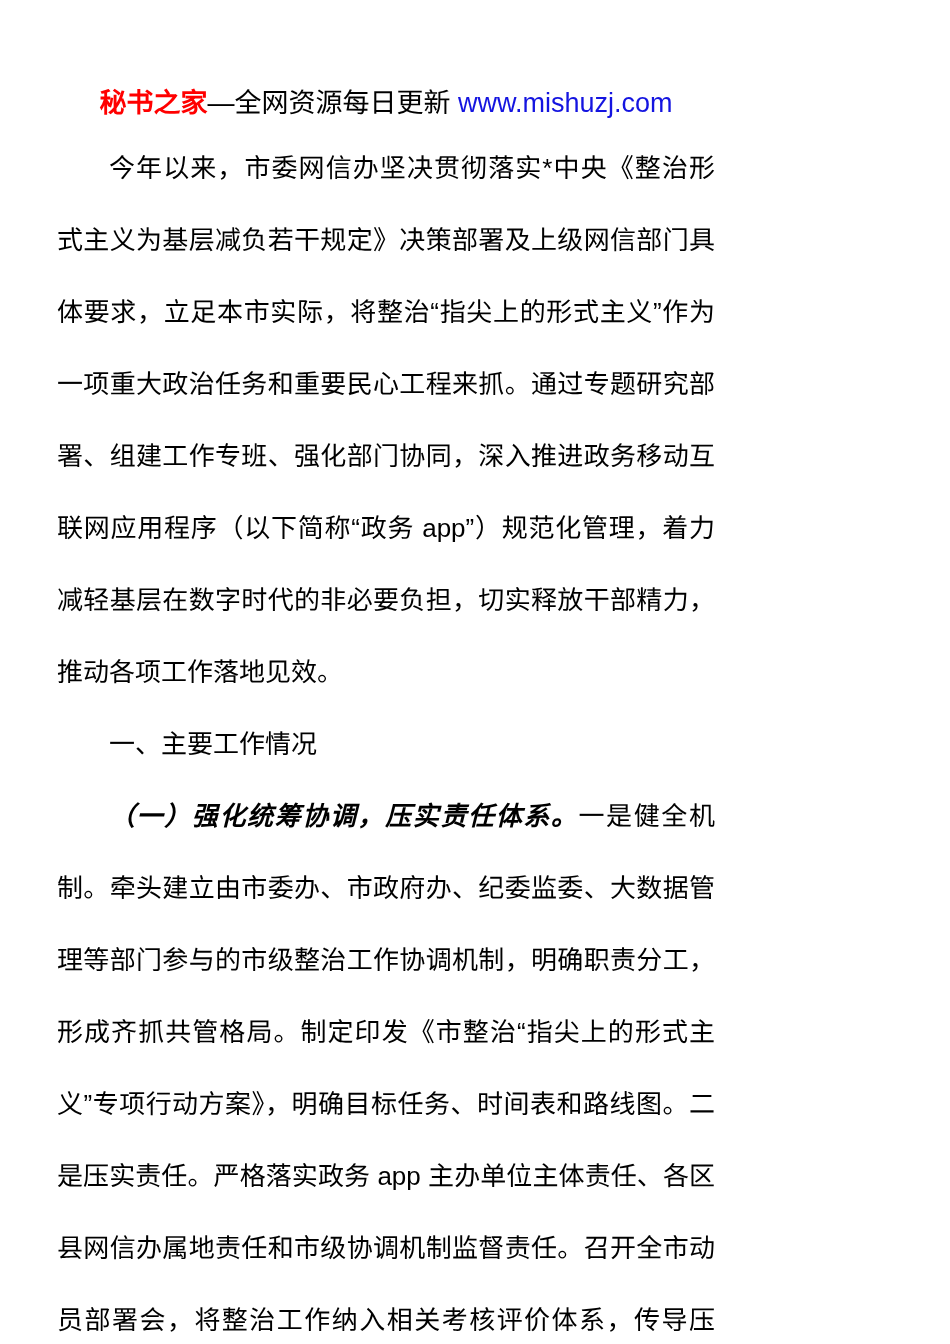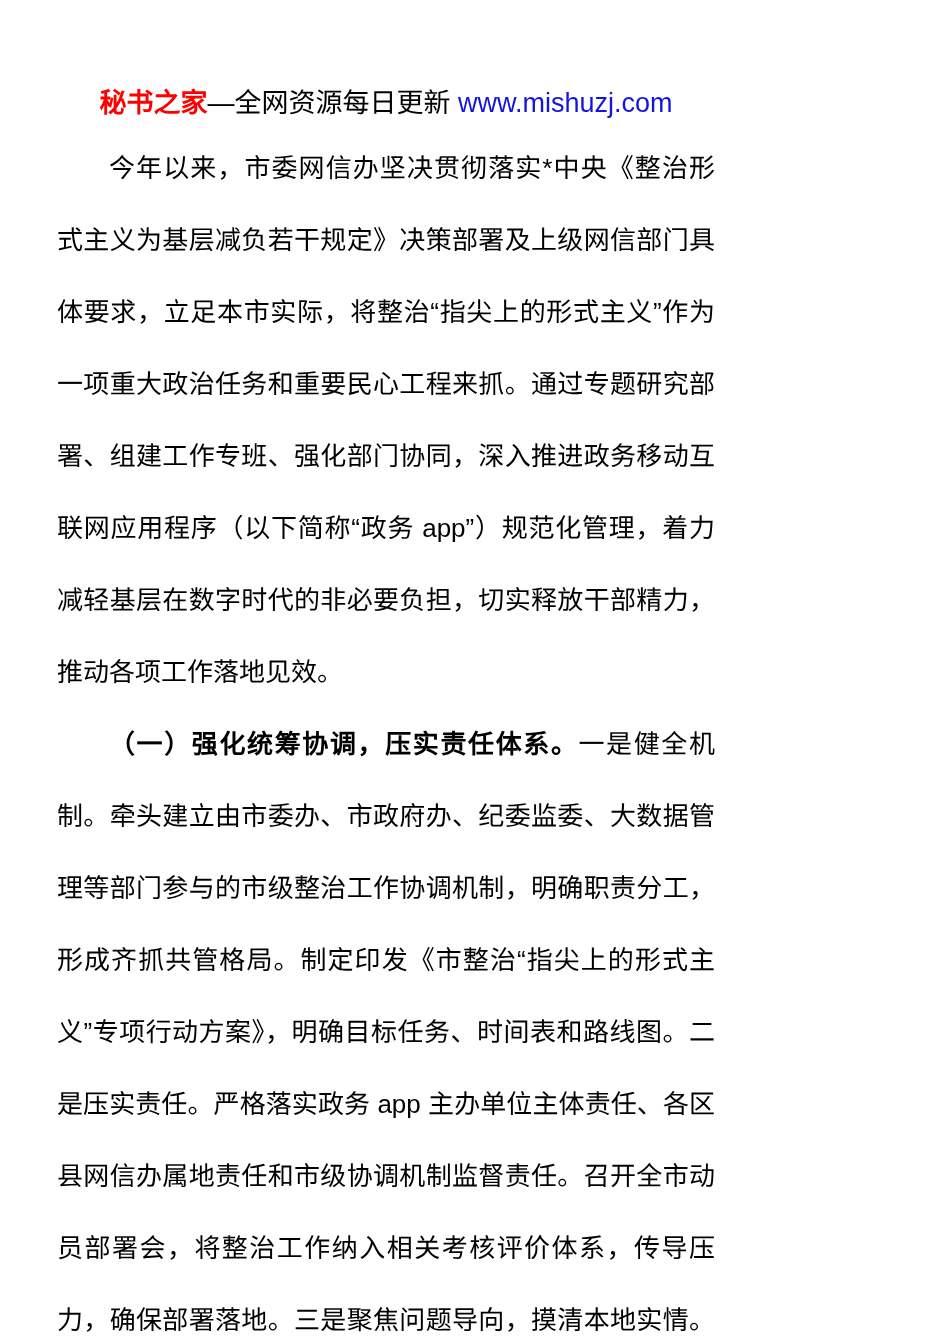--- a/index.html
+++ b/index.html
@@ -49,38 +49,42 @@
     font-size: 26px;
     line-height: 72px;
     text-align: justify;
   }
   .doc-content p {
     margin: 0;
     text-indent: 2em;
   }
   .lead-bold {
     font-weight: 700;
+    font-style: italic;
   }
 </style>
 </head>
 <body>
 
 <div class="doc-page">
 
   <div class="doc-header">
     <span class="brand" style="color: rgb(255, 0, 0);">秘书之家</span><span style="color: rgb(0, 0, 0);">—全网资源每日更新 </span><span class="url" style="color: rgb(20, 20, 224);">www.mishuzj.com</span>
   </div>
 
 
   <div class="doc-content">
 
     <p>
       <span>今年以来，市委网信办坚决贯彻落实*中央《整治形式主义为基层减负若干规定》决策部署及上级网信部门具体要求，立足本市实际，将整治“指尖上的形式主义”作为一项重大政治任务和重要民心工程来抓。通过专题研究部署、组建工作专班、强化部门协同，深入推进政务移动互联网应用程序（以下简称“政务 app”）规范化管理，着力减轻基层在数字时代的非必要负担，切实释放干部精力，推动各项工作落地见效。</span>
     </p>
 
+    <p>
+      <span>一、主要工作情况</span>
+    </p>
 
     <p>
       <span class="lead-bold">（一）强化统筹协调，压实责任体系。</span><span>一是健全机制。牵头建立由市委办、市政府办、纪委监委、大数据管理等部门参与的市级整治工作协调机制，明确职责分工，形成齐抓共管格局。制定印发《市整治“指尖上的形式主义”专项行动方案》，明确目标任务、时间表和路线图。二是压实责任。严格落实政务 app 主办单位主体责任、各区县网信办属地责任和市级协调机制监督责任。召开全市动员部署会，将整治工作纳入相关考核评价体系，传导压力，确保部署落地。三是聚焦问题导向，摸清本地实情。深入调研摸排。组织力量深入街道乡镇、社区村居一线，通过访谈、问卷等形式，线上线下结合，广泛倾听基层干部心声。聚焦我市存在的突出问题，如政务 app 数量过多过滥、功能重复交叉、强制打卡签到、积分排名评比、数据多头填报、过度留痕、操作繁琐等，建立问题清单台账。</span>
     </p>
 
 
   </div>
 
 </div>
 

